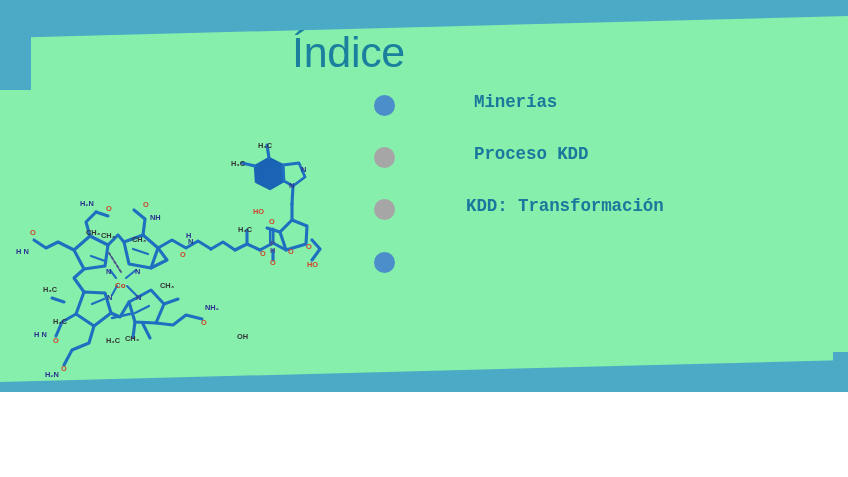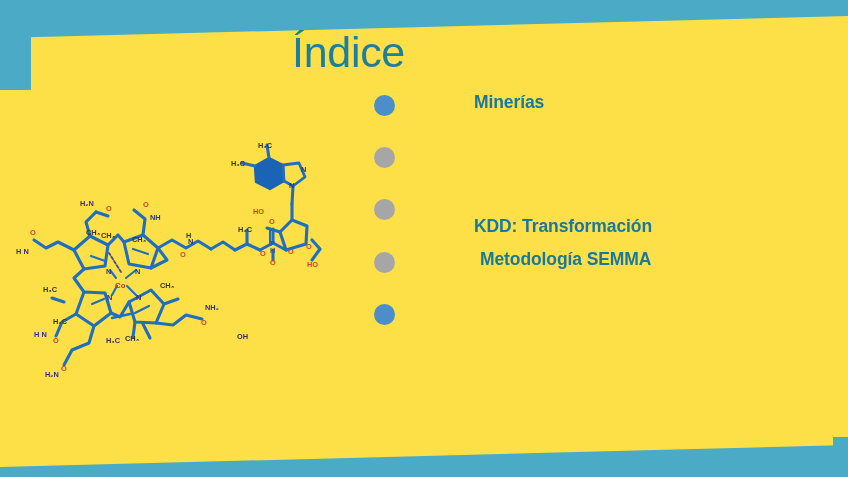--- a/index.html
+++ b/index.html
@@ -6,22 +6,22 @@
     margin: 0;
     padding: 0;
     background: #ffffff;
   }
   body {
     font-family: "Liberation Sans", sans-serif;
   }
   #slide {
     position: relative;
     width: 848px;
-    height: 477px;
-    background: #fde047;
+    height: 392px;
+    background: #86efac;
     overflow: hidden;
   }
 
   
   .deco {
     position: absolute;
     pointer-events: none;
   }
   #deco-top-band {
     left: 0;
@@ -71,23 +71,24 @@
   .bullet-dot.blue  { background: #4c8ec9; }
   .bullet-dot.gray  { background: #a6a6a6; }
   .index-label {
     position: absolute;
     top: 4px;
     font-size: 17.5px;
     font-weight: bold;
     color: #19789b;
     white-space: nowrap;
     letter-spacing: -0.1px;
+    font-family: Liberation Mono, monospace;
   }
   .ind-0 { left: 100px; }
-  .ind-1 { left: 100px; margin-top: 20px; }
+  .ind-1 { left: 92px; }
   .ind-2 { left: 106px; }
   .ind-3 { left: 108px; }
 
   
   #molecule-figure {
     position: absolute;
     left: 12px;
     top: 132px;
     width: 312px;
     height: 268px;
@@ -252,33 +253,30 @@
 
   <div id="index-list">
 
     <div class="index-item">
       <span class="bullet-dot blue"></span>
       <span class="index-label ind-0">Minerías</span>
     </div>
 
     <div class="index-item">
       <span class="bullet-dot gray"></span>
+      <span class="index-label ind-0">Proceso KDD</span>
     </div>
 
 
     <div class="index-item">
       <span class="bullet-dot gray"></span>
       <span class="index-label ind-1">KDD: Transformación</span>
     </div>
 
 
-    <div class="index-item">
-      <span class="bullet-dot gray"></span>
-      <span class="index-label ind-2">Metodología SEMMA</span>
-    </div>
 
     <div class="index-item">
       <span class="bullet-dot blue"></span>
     </div>
 
   </div>
 
 </div>
 
 </body></html>

